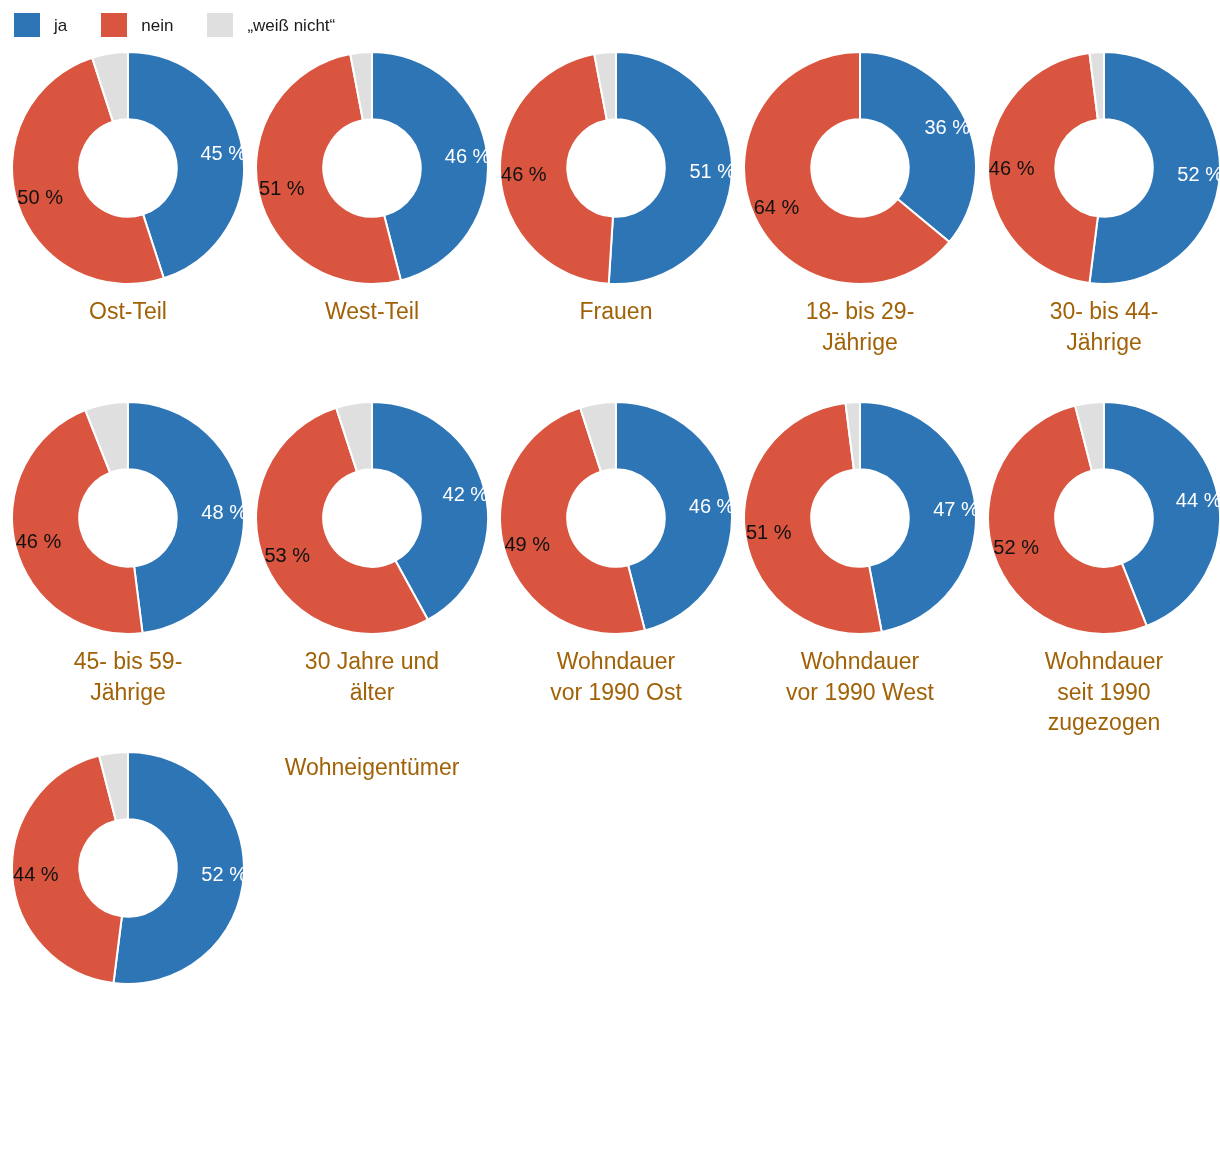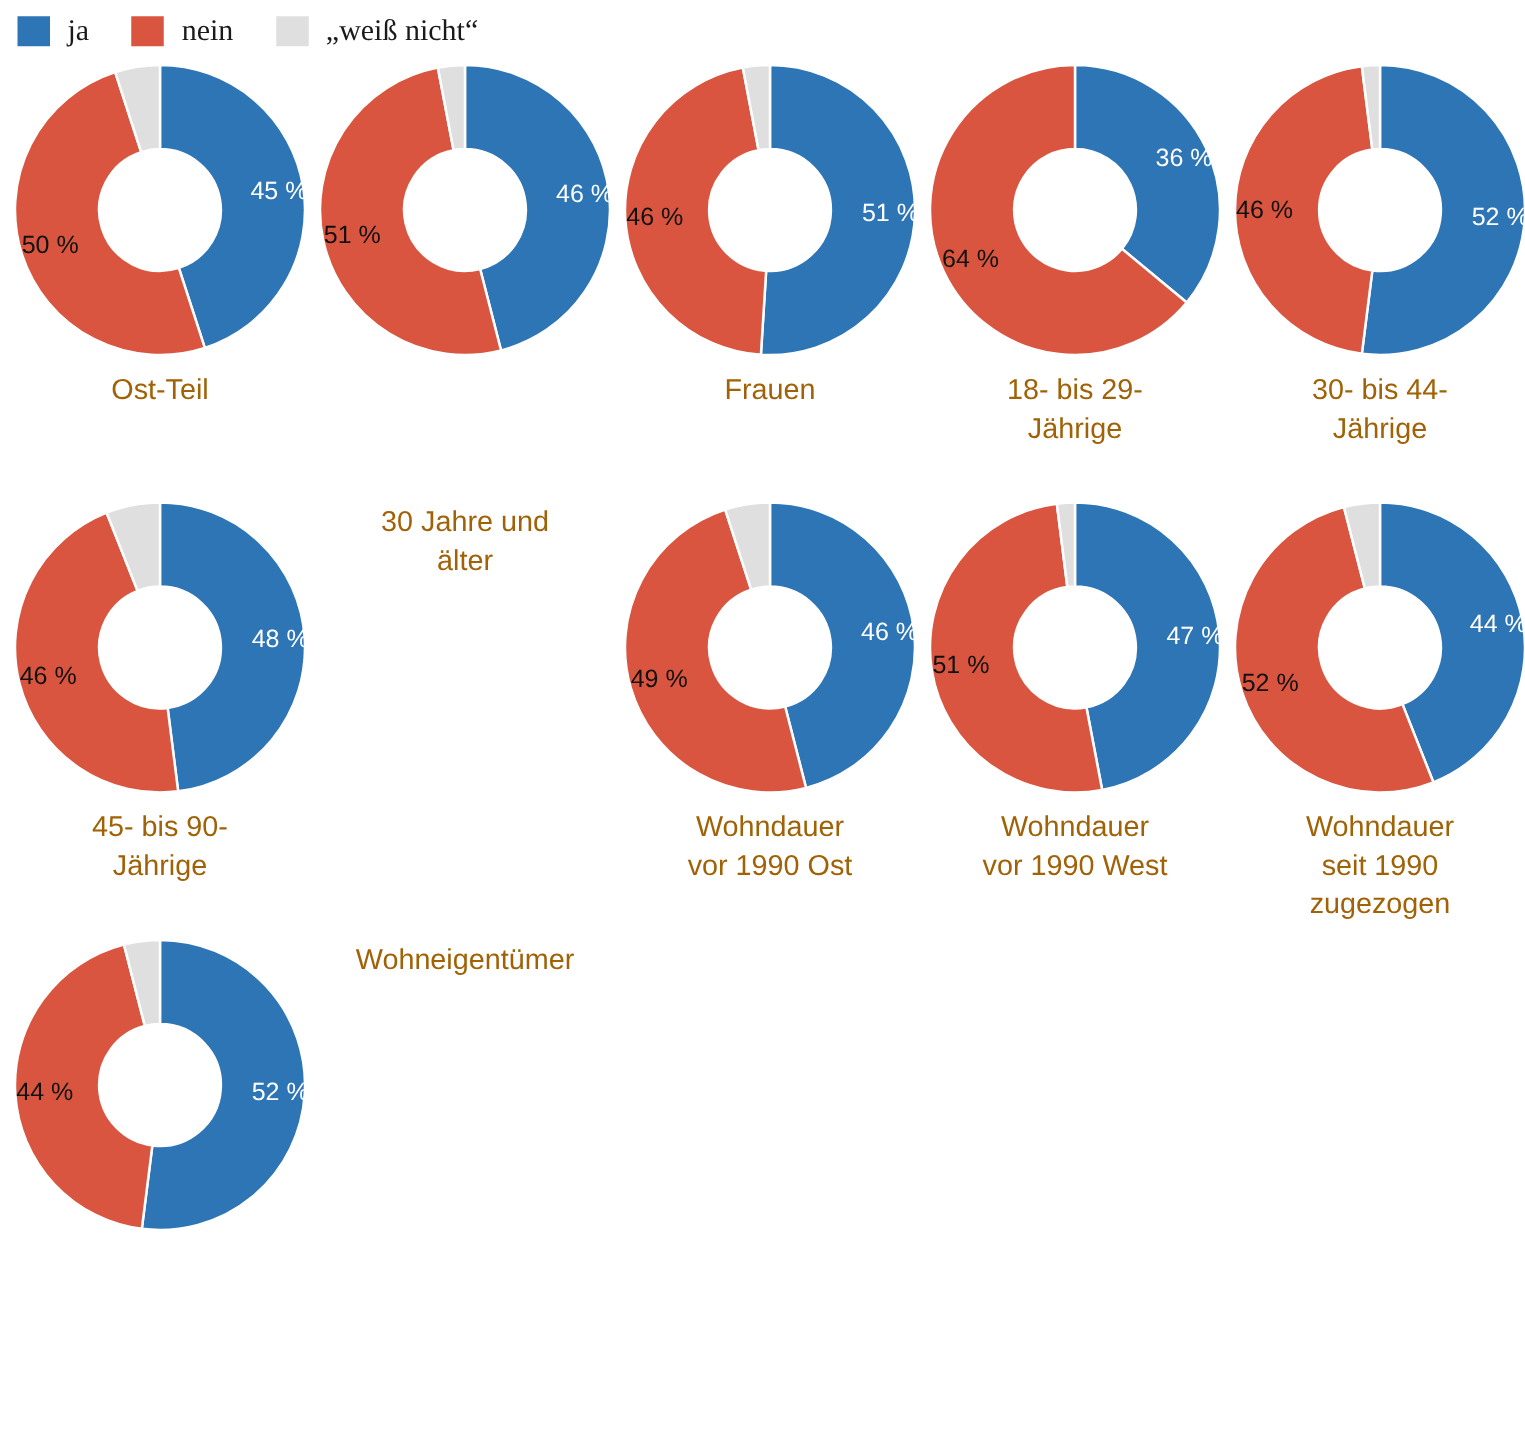--- a/index.html
+++ b/index.html
@@ -30,25 +30,24 @@
     align-items: center;
     margin-right: 34px;
   }
   .legend-swatch {
     width: 26px;
     height: 24px;
     flex: 0 0 auto;
   }
   .legend-label {
     margin-left: 14px;
-    font-size: 24px;
+    font-size: 17px;
     line-height: 1;
     color: #1a1a1a;
     white-space: nowrap;
-    font-family: Liberation Serif, serif;
   }
 
   
   #chart-grid {
     display: grid;
     grid-template-columns: repeat(5, 244px);
     grid-auto-rows: 350px;
     padding-left: 6px;
     padding-top: 10px;
     box-sizing: border-box;
@@ -118,20 +117,21 @@
     <div class="donut-cell">
       <div class="donut-wrap">
         <svg width="244" height="244" viewBox="0 0 244 244">
           <path d="M 122 6 A 116 116 0 0 1 150.84802691112318 234.35564669092122 L 134.11617130267175 169.1893716101869 A 48.72 48.72 0 0 0 122 73.28 Z" fill="#2e75b6" stroke="#ffffff" stroke-width="2"></path>
           <text x="217.60017261866307" y="109.92288961374364" text-anchor="middle" dominant-baseline="central" class="slice-value on-dark">46 %</text>
           <path d="M 150.84802691112318 234.35564669092122 A 116 116 0 1 1 100.26376750805585 8.054678915472138 L 112.87078235338345 74.1429651444983 A 48.72 48.72 0 1 0 134.11617130267175 169.1893716101869 Z" fill="#d9553f" stroke="#ffffff" stroke-width="2"></path>
           <text x="31.86432786733731" y="142.14770977538473" text-anchor="middle" dominant-baseline="central" class="slice-value on-light">51 %</text>
           <path d="M 100.26376750805585 8.054678915472138 A 116 116 0 0 1 121.99999999999999 6 L 121.99999999999999 73.28 A 48.72 48.72 0 0 0 112.87078235338345 74.1429651444983 Z" fill="#dfdfdf" stroke="#ffffff" stroke-width="2"></path>
         </svg>
       </div>
+      <div class="donut-label">West-Teil</div>
     </div>
     <div class="donut-cell">
       <div class="donut-wrap">
         <svg width="244" height="244" viewBox="0 0 244 244">
           <path d="M 122 6 A 116 116 0 1 1 114.71629973459967 237.7711004976795 L 118.94084588853187 170.6238622090254 A 48.72 48.72 0 1 0 122 73.28 Z" fill="#2e75b6" stroke="#ffffff" stroke-width="2"></path>
           <text x="218.3124521568419" y="125.02674074476843" text-anchor="middle" dominant-baseline="central" class="slice-value on-dark">51 %</text>
           <path d="M 114.71629973459967 237.7711004976795 A 116 116 0 0 1 100.26376750805585 8.054678915472138 L 112.87078235338345 74.1429651444983 A 48.72 48.72 0 0 0 118.94084588853187 170.6238622090254 Z" fill="#d9553f" stroke="#ffffff" stroke-width="2"></path>
           <text x="29.822251362364838" y="127.79933238372745" text-anchor="middle" dominant-baseline="central" class="slice-value on-light">46 %</text>
           <path d="M 100.26376750805585 8.054678915472138 A 116 116 0 0 1 121.99999999999999 6 L 121.99999999999999 73.28 A 48.72 48.72 0 0 0 112.87078235338345 74.1429651444983 Z" fill="#dfdfdf" stroke="#ffffff" stroke-width="2"></path>
         </svg>
@@ -166,24 +166,33 @@
     <div class="donut-cell">
       <div class="donut-wrap">
         <svg width="244" height="244" viewBox="0 0 244 244">
           <path d="M 122 6 A 116 116 0 0 1 136.53865509345934 237.08530535247942 L 128.10623513925293 170.33582824804137 A 48.72 48.72 0 0 0 122 73.28 Z" fill="#2e75b6" stroke="#ffffff" stroke-width="2"></path>
           <text x="218.16985555134823" y="115.94950553815535" text-anchor="middle" dominant-baseline="central" class="slice-value on-dark">48 %</text>
           <path d="M 136.53865509345934 237.08530535247942 A 116 116 0 0 1 79.29755188857729 14.145927636962867 L 104.06497179320246 76.70128960752442 A 48.72 48.72 0 0 0 128.10623513925293 170.33582824804137 Z" fill="#d9553f" stroke="#ffffff" stroke-width="2"></path>
           <text x="32.54165923815965" y="144.96899797854607" text-anchor="middle" dominant-baseline="central" class="slice-value on-light">46 %</text>
           <path d="M 79.29755188857729 14.145927636962867 A 116 116 0 0 1 121.99999999999999 6 L 121.99999999999999 73.28 A 48.72 48.72 0 0 0 104.06497179320246 76.70128960752442 Z" fill="#dfdfdf" stroke="#ffffff" stroke-width="2"></path>
         </svg>
       </div>
-      <div class="donut-label">45- bis 90-
+      <div class="donut-label">45- bis 59-
 Jährige</div>
     </div>
     <div class="donut-cell">
+      <div class="donut-wrap">
+        <svg width="244" height="244" viewBox="0 0 244 244">
+          <path d="M 122 6 A 116 116 0 0 1 177.88342619579902 223.65157488508817 L 145.47103900223559 164.69366145173703 A 48.72 48.72 0 0 0 122 73.28 Z" fill="#2e75b6" stroke="#ffffff" stroke-width="2"></path>
+          <text x="215.3326734063549" y="98.03624247279458" text-anchor="middle" dominant-baseline="central" class="slice-value on-dark">42 %</text>
+          <path d="M 177.88342619579902 223.65157488508817 A 116 116 0 1 1 86.15402865250608 11.677444109762192 L 106.94469203405255 75.66452652610012 A 48.72 48.72 0 1 0 145.47103900223559 164.69366145173703 Z" fill="#d9553f" stroke="#ffffff" stroke-width="2"></path>
+          <text x="37.23618277182753" y="158.68057917902837" text-anchor="middle" dominant-baseline="central" class="slice-value on-light">53 %</text>
+          <path d="M 86.15402865250608 11.677444109762192 A 116 116 0 0 1 121.99999999999999 6 L 121.99999999999999 73.28 A 48.72 48.72 0 0 0 106.94469203405255 75.66452652610012 Z" fill="#dfdfdf" stroke="#ffffff" stroke-width="2"></path>
+        </svg>
+      </div>
       <div class="donut-label">30 Jahre und
 älter</div>
     </div>
     <div class="donut-cell">
       <div class="donut-wrap">
         <svg width="244" height="244" viewBox="0 0 244 244">
           <path d="M 122 6 A 116 116 0 0 1 150.84802691112318 234.35564669092122 L 134.11617130267175 169.1893716101869 A 48.72 48.72 0 0 0 122 73.28 Z" fill="#2e75b6" stroke="#ffffff" stroke-width="2"></path>
           <text x="217.60017261866307" y="109.92288961374364" text-anchor="middle" dominant-baseline="central" class="slice-value on-dark">46 %</text>
           <path d="M 150.84802691112318 234.35564669092122 A 116 116 0 0 1 86.15402865250608 11.677444109762192 L 106.94469203405255 75.66452652610012 A 48.72 48.72 0 0 0 134.11617130267175 169.1893716101869 Z" fill="#d9553f" stroke="#ffffff" stroke-width="2"></path>
           <text x="33.30727519087755" y="147.76761855378325" text-anchor="middle" dominant-baseline="central" class="slice-value on-light">49 %</text>

